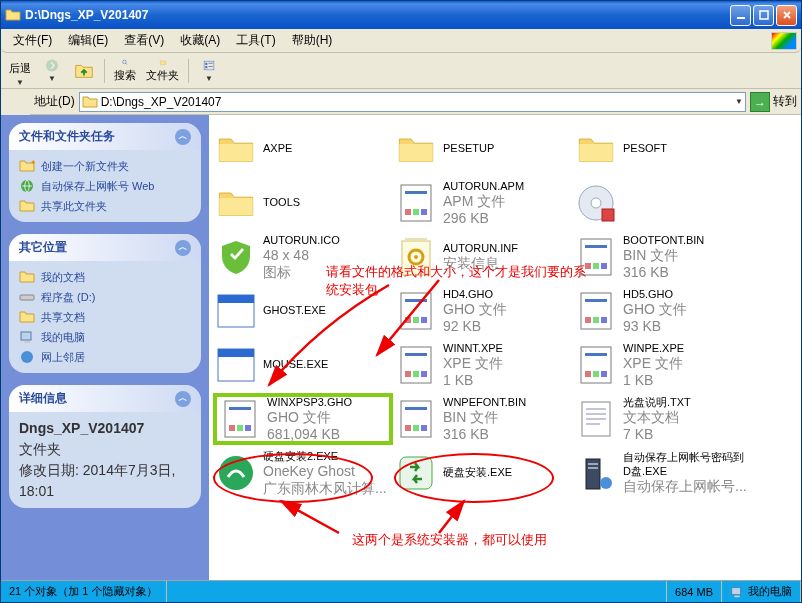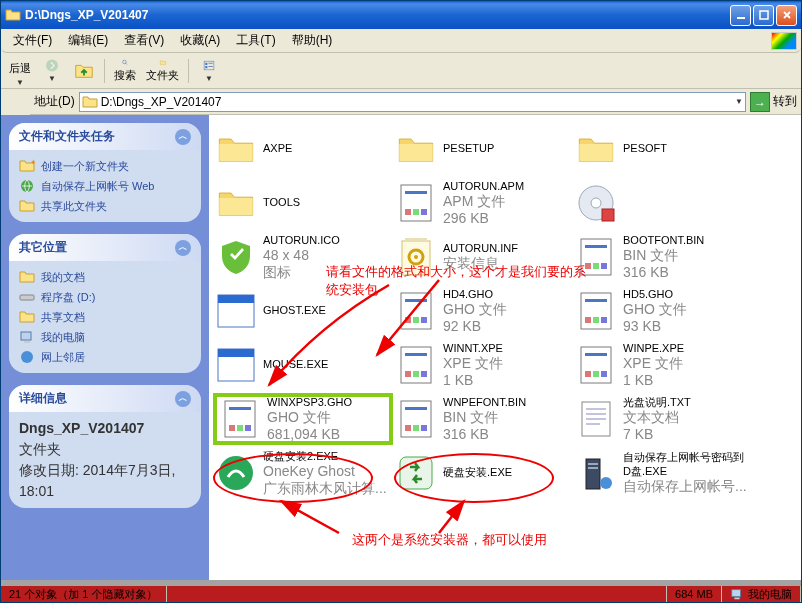--- a/index.html
+++ b/index.html
@@ -50,21 +50,21 @@
 .file-text { font-size: 11px; line-height: 1.2; }
 .file-name { color: #000; }
 .file-meta { color: #888; font-size: 14px; }
 
 .highlight-box { border: 4px solid #84cc16; }
 .annotation { position: absolute; color: #e00; font-size: 13px; font-weight: normal; pointer-events: none; z-index: 10; margin-left: 41px; }
 .ellipse { position: absolute; border: 2px solid #e00; border-radius: 50%; pointer-events: none; z-index: 10; }
 
 .arrow-svg { position: absolute; pointer-events: none; z-index: 10; }
 
-.statusbar { height: 22px; background: #b91c1c; border-top: 6px solid #a3a3a3; display: flex; align-items: center; font-size: 11px; }
+.statusbar { height: 22px; background: #0ea5e9; border-top: 1px solid #a3a3a3; display: flex; align-items: center; font-size: 11px; }
 .status-cell { padding: 0 8px; border-right: 1px solid #c0c0b0; height: 100%; display: flex; align-items: center; gap:4px; }
 .status-spacer { flex: 1; border-right: 1px solid #c0c0b0; height: 100%; }
 
 .chev { width: 16px; height: 16px; border-radius: 50%; background: #7da1e0; color: white; font-size: 9px; display: flex; align-items: center; justify-content: center; }
 
 .folder-svg { width: 40px; height: 36px; }
 </style>
 </head>
 <body>
 

